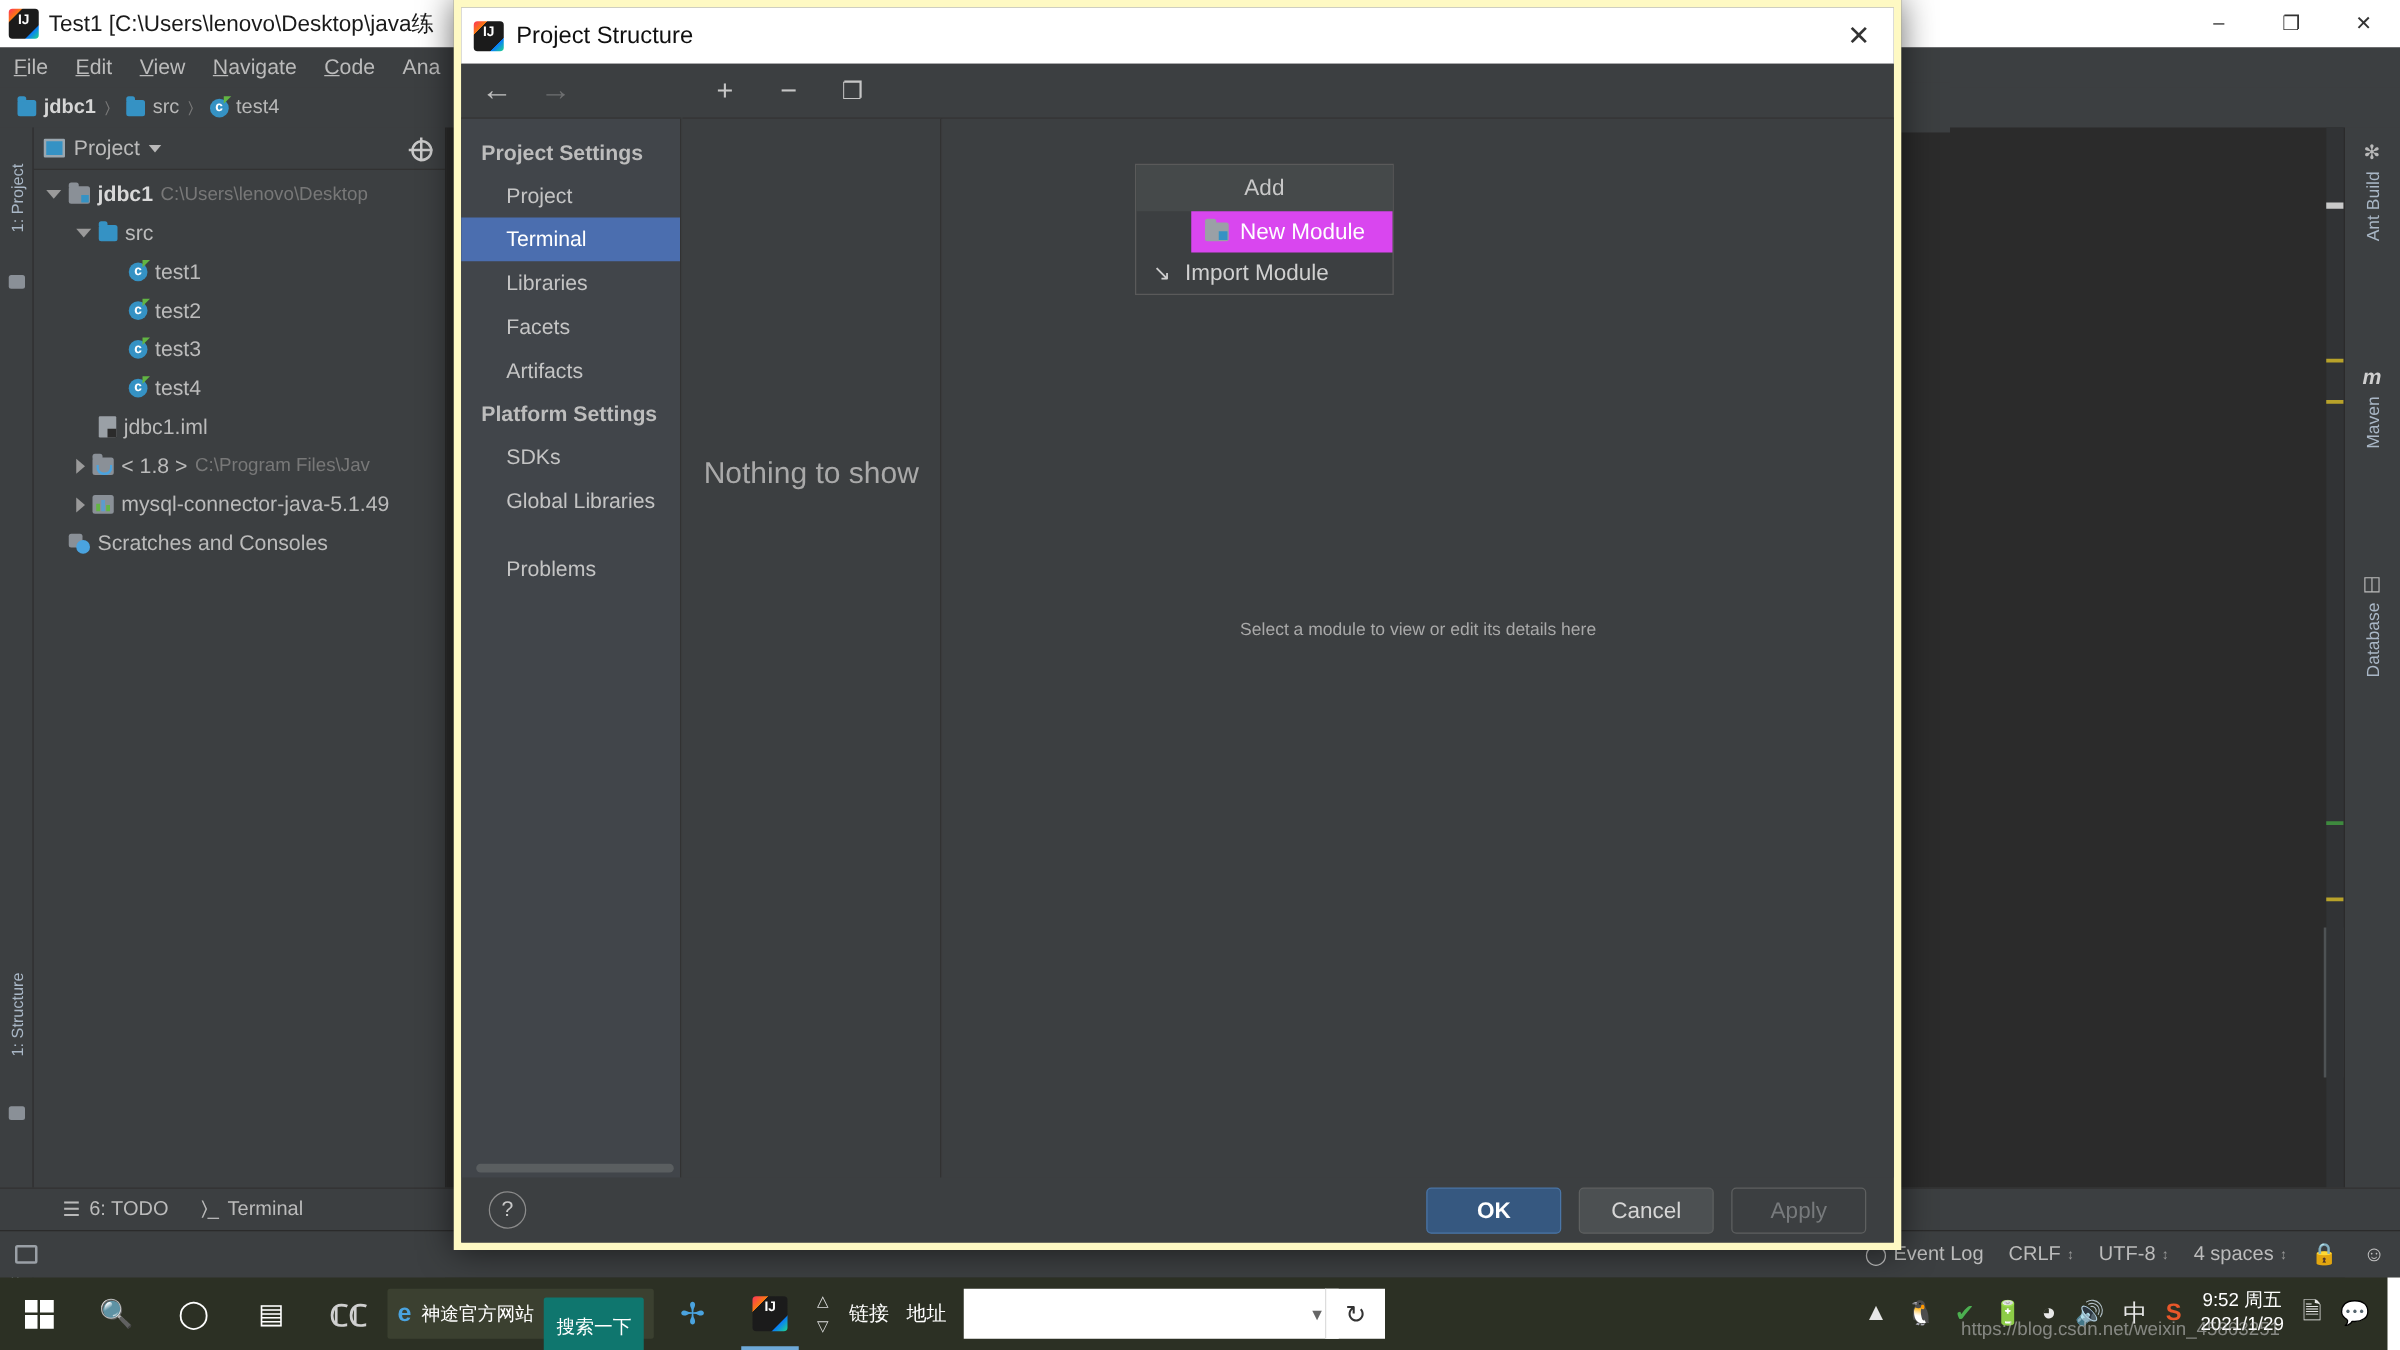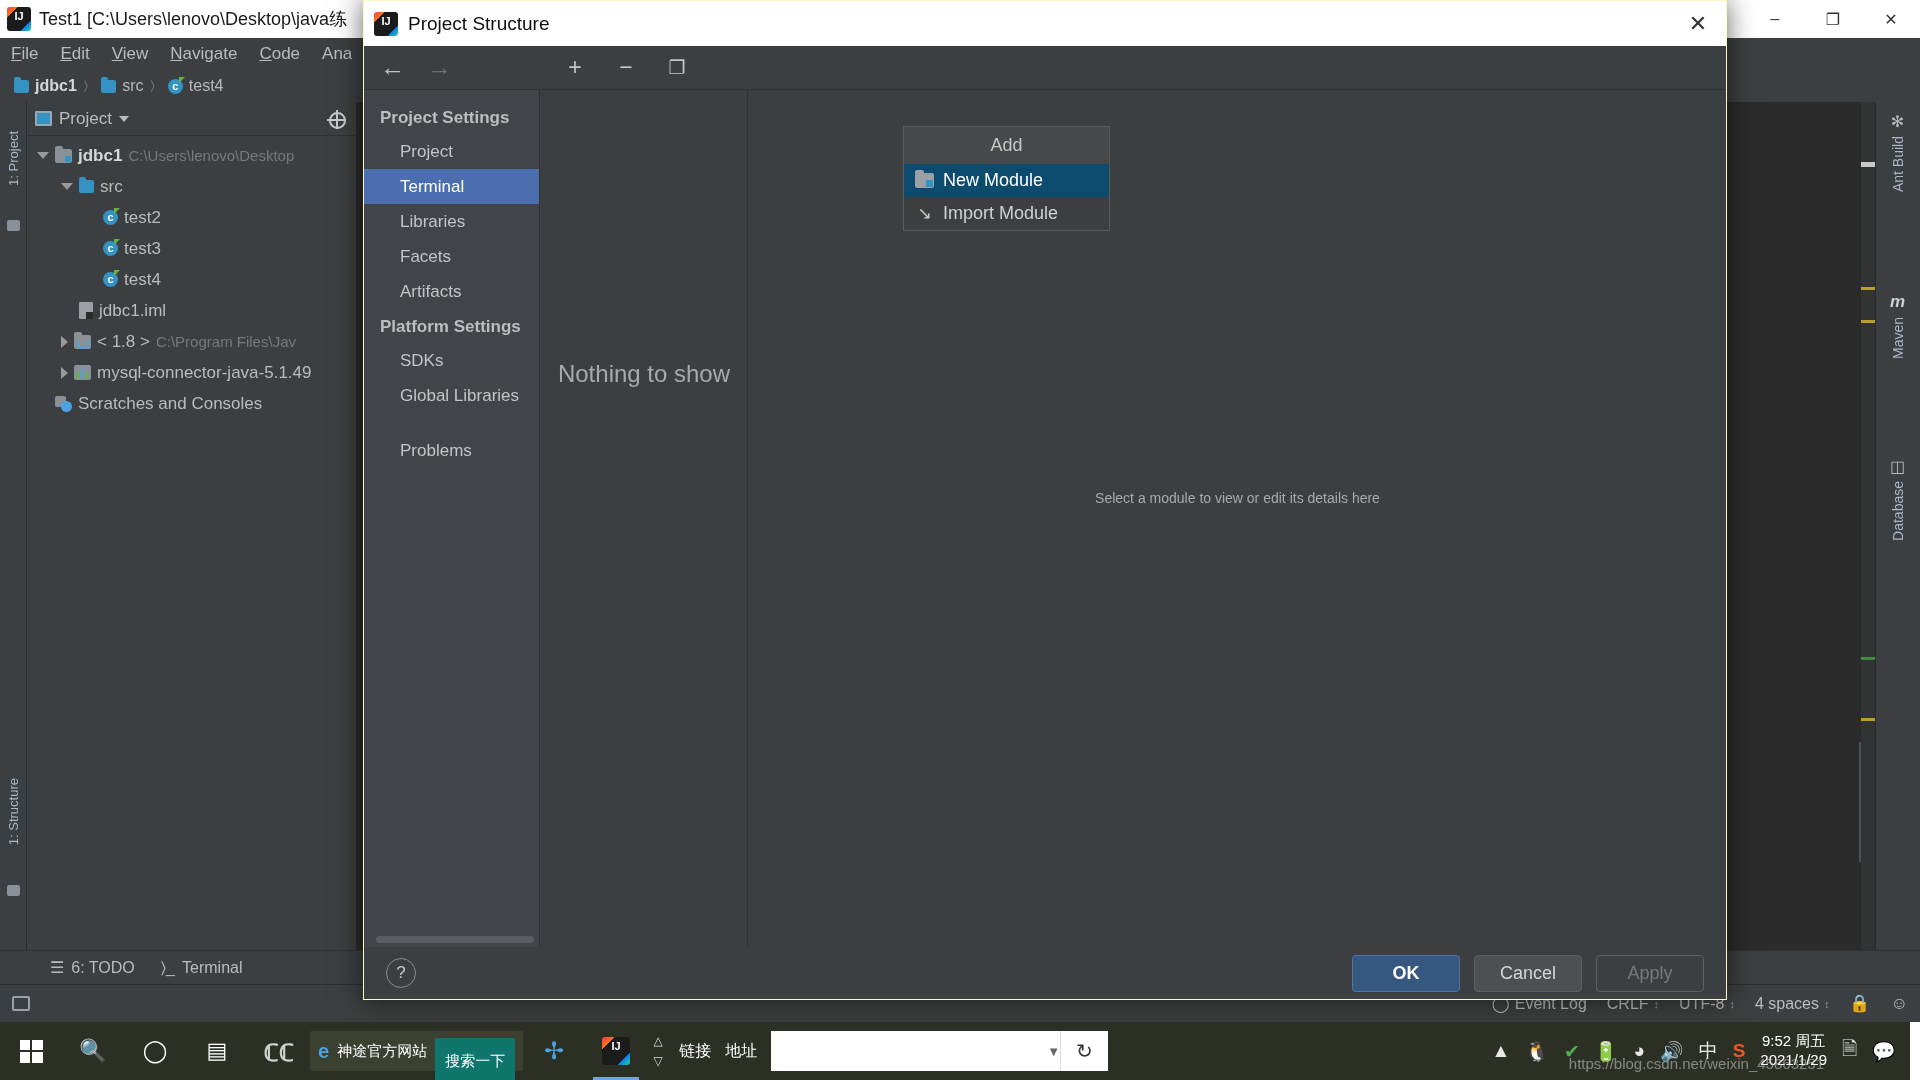--- a/index.html
+++ b/index.html
@@ -154,22 +154,22 @@
   .refresh{width:48px;height:40px;background:#fff;color:#333;display:flex;align-items:center;justify-content:center;font-size:20px;border-left:1px solid #ddd;}
   .tray{ margin-left:auto; display:flex; align-items:center; gap:15px; padding-right:14px; }
   .tray-ic{ font-size:19px; color:#e8e8e8; }
   .clock{ text-align:center; line-height:1.25; font-size:15px; }
   .watermark{ position:absolute; right:96px; bottom:8px; color:#cfcfcf; opacity:.55;
     font-size:15px; white-space:nowrap; pointer-events:none; }
   .shownav{width:10px;height:58px;background:#ffffff;}
 
   
   .dialog{
-    position:absolute; left:363px; top:0px; width:1364px; height:1000px;
-    background:#3c3f41; box-shadow:0 0 26px rgba(0,0,0,.6); border:1px solid #fef9c3;
+    position:absolute; left:363px; top:0px; width:1158px; height:1000px;
+    background:#3c3f41; box-shadow:0 0 26px rgba(0,0,0,.6); border:6px solid #fef9c3;
   }
   .dlg-title{ height:45px; background:#fff; color:#101010; display:flex; align-items:center;
     font-size:19px; padding-left:10px; gap:10px; }
   .dlg-title .x{ margin-left:auto; width:56px; height:45px; display:flex;align-items:center;
     justify-content:center; font-size:22px; color:#333;}
   .dlg-body{ position:absolute; left:0; top:45px; right:0; bottom:0; background:#3c3f41;}
 
   .nav-toolbar{ position:absolute; left:0; top:0; width:176px; height:44px;
     display:flex; align-items:center; gap:22px; padding-left:16px; border-bottom:1px solid #323232;}
   .arrow{ font-size:25px; color:#c0c0c0; }
@@ -194,21 +194,21 @@
   .detail{ position:absolute; left:385px; top:44px; right:0; bottom:52px; background:#3c3f41;}
   .detail-text{ position:absolute; left:0; right:0; top:400px; text-align:center;
     color:#a9a9a9; font-size:14px; }
 
   .popup{ position:absolute; left:539px; top:80px; width:207px;
     background:#3c3f41; border:1px solid #5a5a5a; z-index:40; }
   .popup-head{ height:37px; display:flex; align-items:center; justify-content:center;
     color:#c8c8c8; font-size:18px; background:#45494a; }
   .popup-item{ height:33px; display:flex; align-items:center; gap:9px; padding-left:11px;
     color:#d0d0d0; font-size:18px; }
-  .popup-item.sel{ background:#0c4a6e; color:#fff; }
+  .popup-item.sel{ background:#d946ef; color:#fff;margin-left:44px; }
   .ic-newmod{width:19px;height:15px;background:#9aa0a6;border-radius:2px;position:relative;flex:none;}
   .ic-newmod::before{content:"";position:absolute;left:0;top:-3px;width:9px;height:4px;background:#9aa0a6;border-radius:2px 2px 0 0;}
   .ic-newmod::after{content:"";position:absolute;right:1px;bottom:1px;width:7px;height:7px;background:#3592c4;}
   .ic-import{width:19px;height:17px;flex:none;position:relative;color:#cfcfcf;font-size:17px;
     display:flex;align-items:center;justify-content:center;}
 
   .dlg-footer{ position:absolute; left:0; right:0; bottom:0; height:52px;
     display:flex; align-items:center; padding:0 22px; }
   .help{ width:30px;height:30px;border-radius:50%;border:1px solid #8b8b8b; color:#c8c8c8;
     display:flex;align-items:center;justify-content:center;font-size:17px;}
@@ -293,20 +293,25 @@
         <div class="row" style="padding-left: 10px;">
           <span class="tw"></span>
           <span class="ic-mod"></span>
           <span style="font-weight:bold;color:#d8d8d8;">jdbc1</span>
           <span class="path">C:\Users\lenovo\Desktop</span>
         </div>
         <div class="row" style="padding-left: 34px;">
           <span class="tw"></span>
           <span class="ic-folder"></span>
           <span style="">src</span>
+        </div>
+        <div class="row" style="padding-left: 58px;">
+          <span class="tw blank"></span>
+          <span class="ic-class"></span>
+          <span style="">test1</span>
         </div>
         <div class="row" style="padding-left: 58px;">
           <span class="tw blank"></span>
           <span class="ic-class"></span>
           <span style="">test2</span>
         </div>
         <div class="row" style="padding-left: 58px;">
           <span class="tw blank"></span>
           <span class="ic-class"></span>
           <span style="">test3</span>

